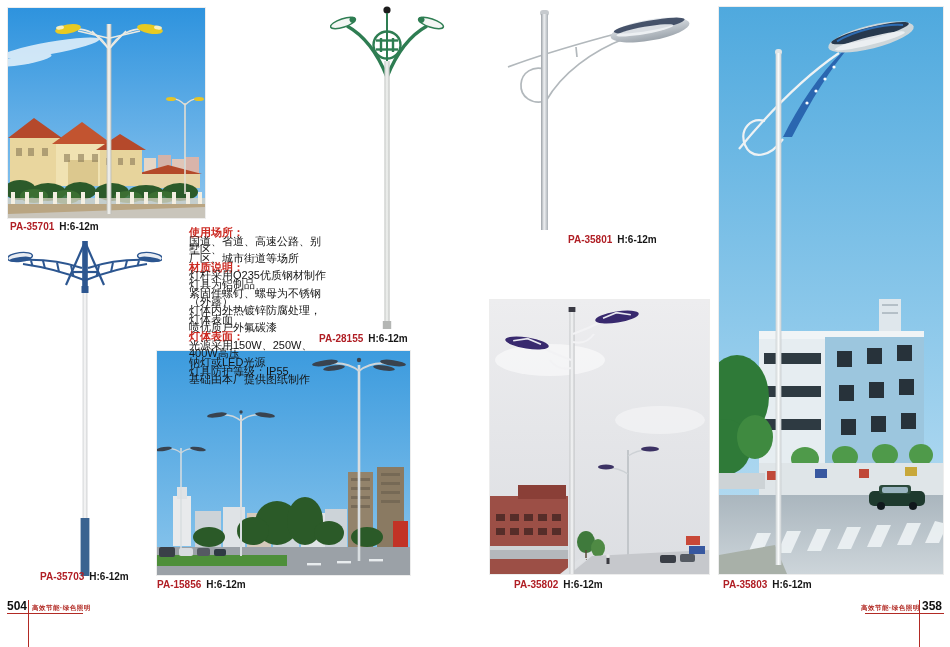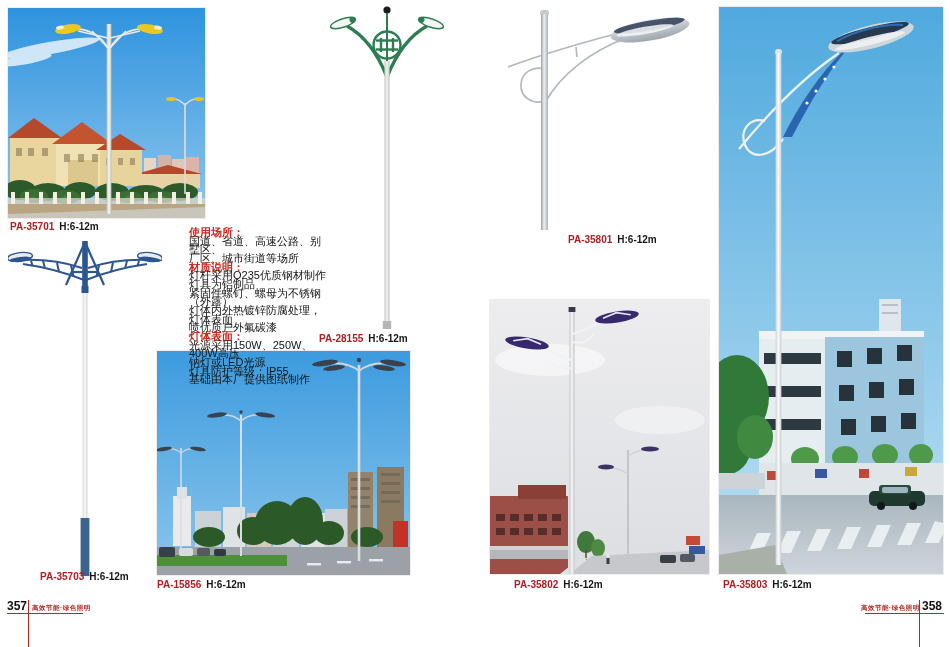--- a/index.html
+++ b/index.html
@@ -531,21 +531,21 @@
     <div>紧固件螺钉、螺母为不锈钢（外露）</div>
     <div>灯体内外热镀锌防腐处理，灯体表面</div>
     <div>喷优质户外氟碳漆</div>
     <div class="hd">灯体表面：</div>
     <div>光源采用150W、250W、400W高压</div>
     <div>钠灯或LED光源</div>
     <div>灯具防护等级；IP55</div>
     <div>基础由本厂提供图纸制作</div>
   </div>
 
-  <div class="footer-num" style="left:7px;top:600px">357</div>
+  <div class="footer-num" style="left:7px;top:600px">504</div>
   <div class="red-vline" style="left:28px;top:600px;height:47px"></div>
   <div class="footer-slogan" style="left:32px;top:604px">高效节能·绿色照明</div>
   <div class="red-hline" style="left:7px;top:613px;width:76px"></div>
 
   <div class="footer-slogan" style="left:861px;top:604px">高效节能·绿色照明</div>
   <div class="red-vline" style="left:919px;top:600px;height:47px"></div>
   <div class="footer-num" style="left:922px;top:600px">358</div>
   <div class="red-hline" style="left:865px;top:613px;width:79px"></div>
 
 </div>

